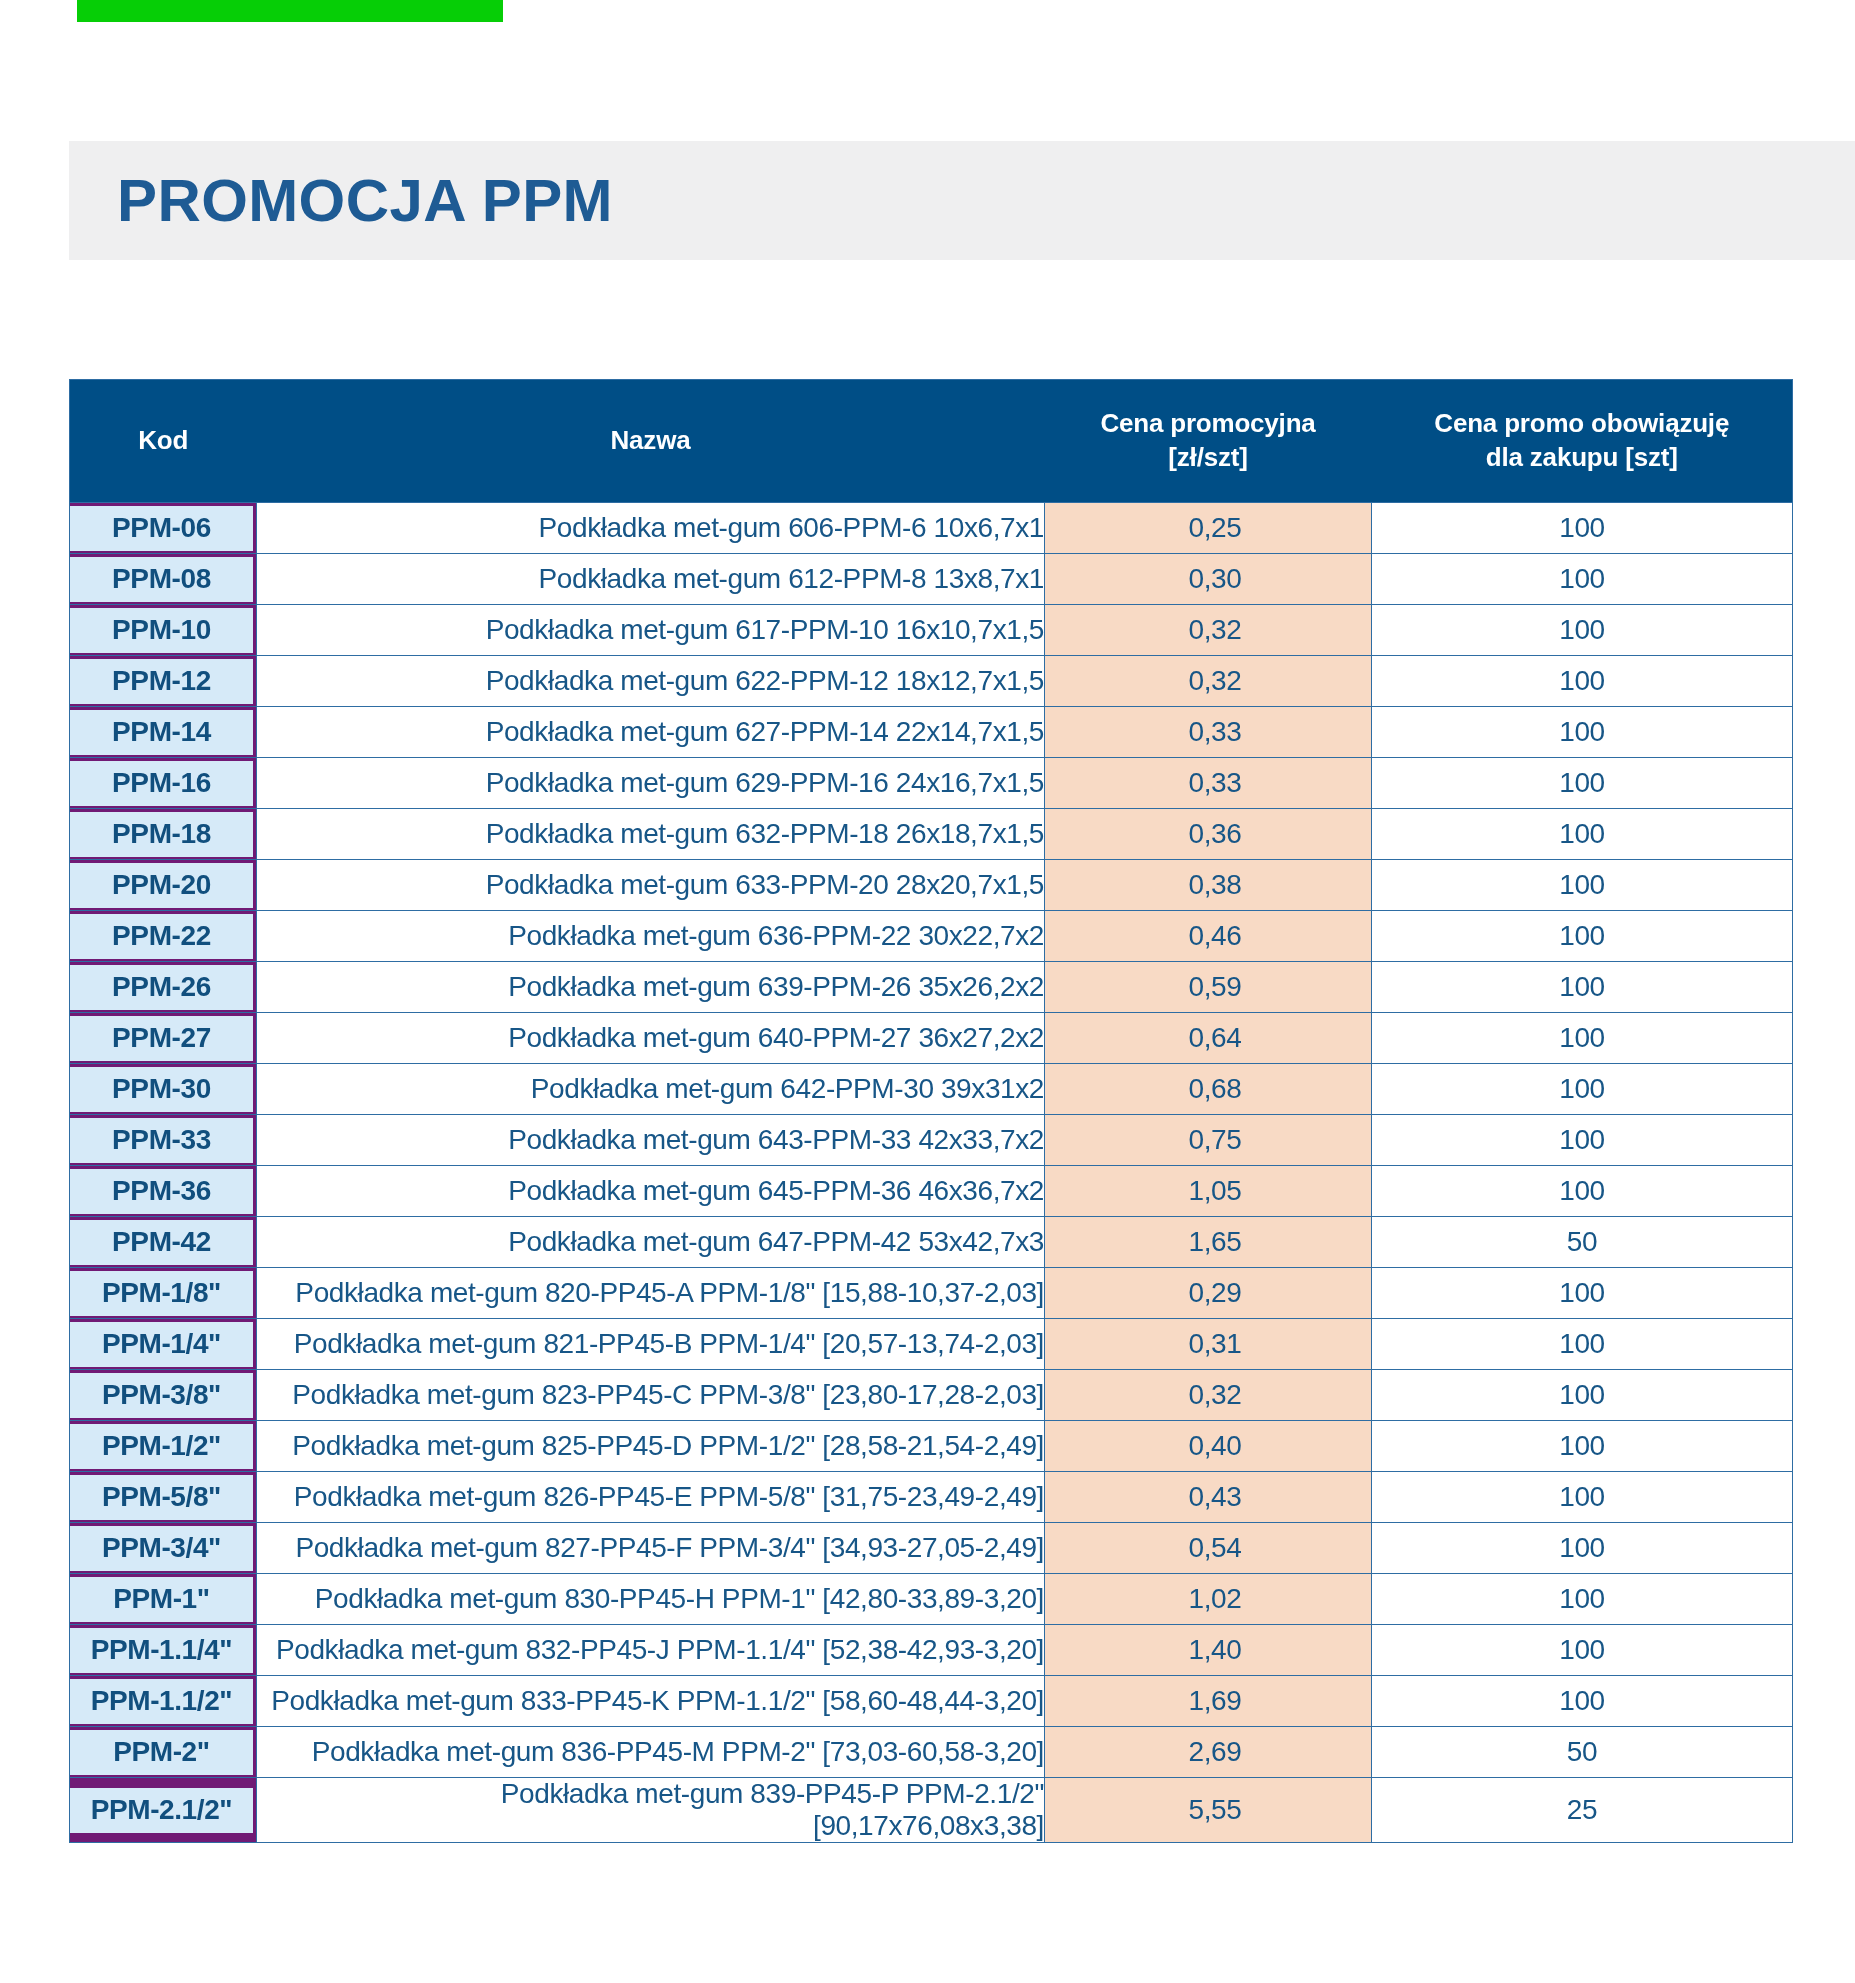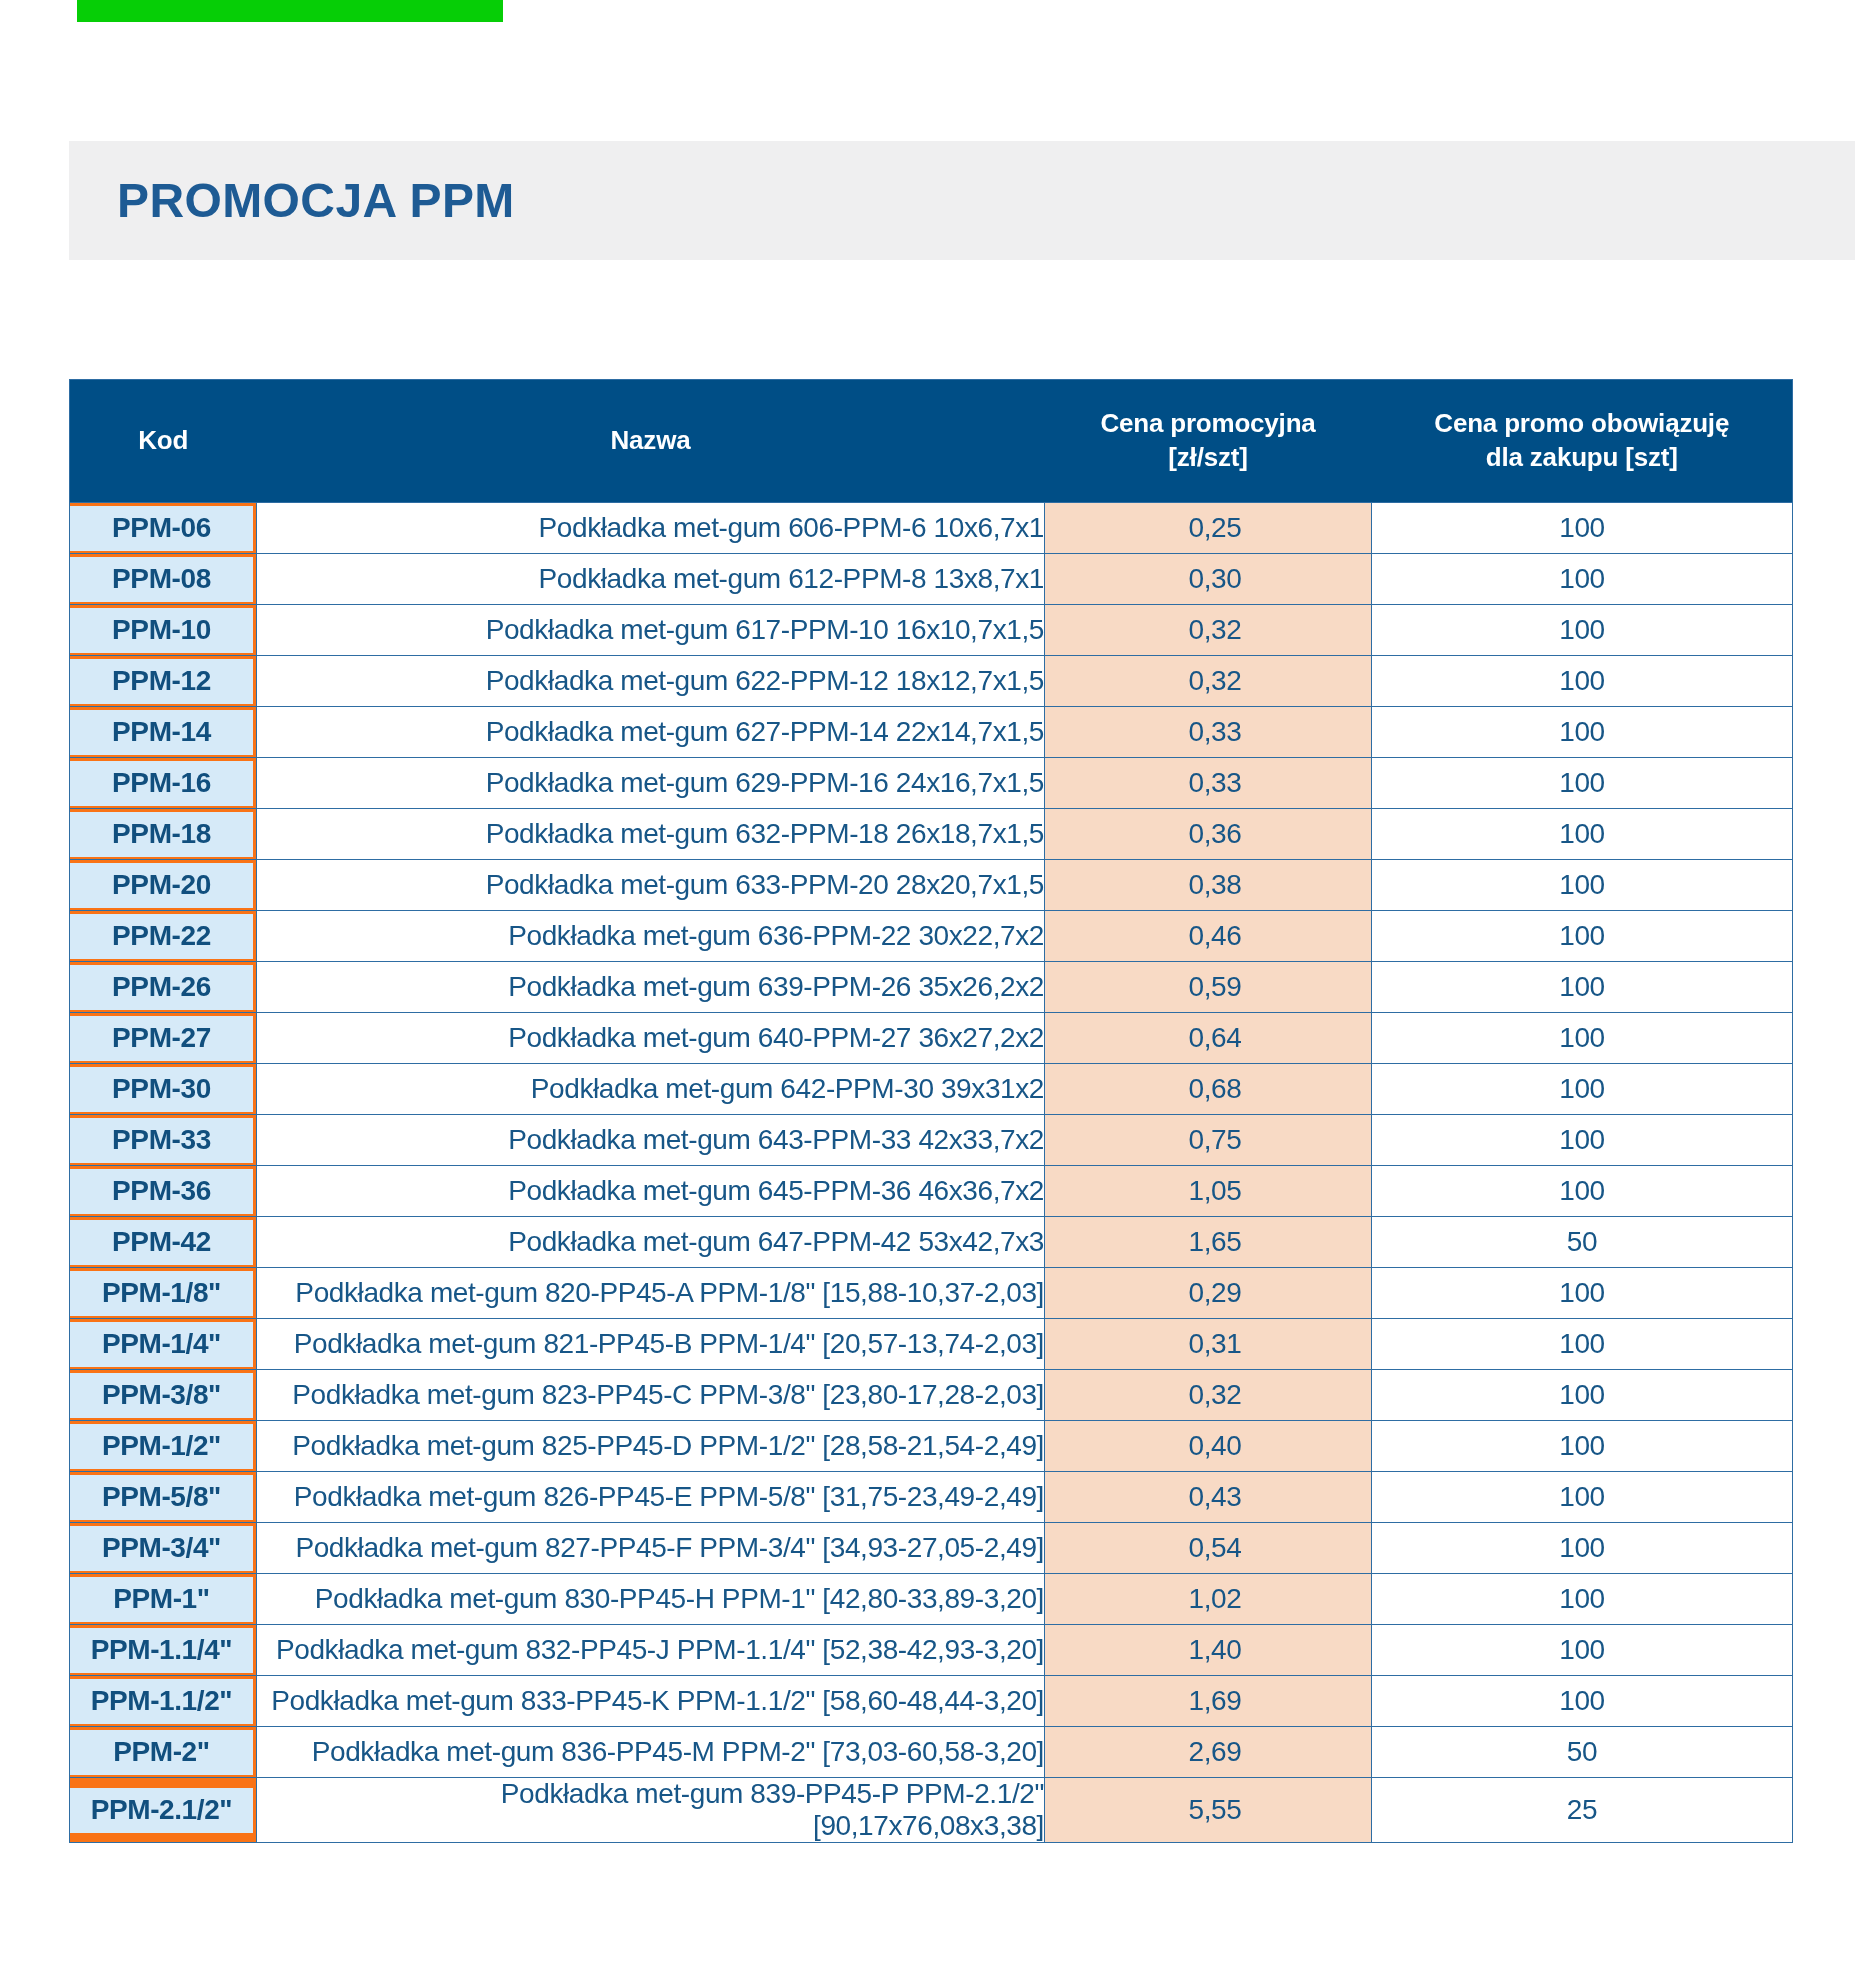--- a/index.html
+++ b/index.html
@@ -25,21 +25,21 @@
     left: 69px;
     top: 141px;
     width: 1787px; 
     height: 119px;
     background: #EFEFF0;
     display: flex;
     align-items: center;
   }
   .page-title {
     margin-left: 48px;
-    font-size: 48px;
+    font-size: 60px;
     font-weight: bold;
     color: #1E5B94;
     letter-spacing: 0.4px;
   }
 
   table.price-table {
     position: absolute;
     left: 69px;
     top: 379px;
     width: 1722px;
@@ -66,21 +66,21 @@
   td {
     border-top: 1.6px solid #2E6DA3;
     font-size: 28px;
     color: #175687;
     vertical-align: middle;
     letter-spacing: -0.4px;
     padding: 0;
   }
   td.kod-cell, td.nazwa, td.cena { border-right: 1.6px solid #2E6DA3; }
 
-  td.kod-cell { background: #f97316; }
+  td.kod-cell { background: #701a75; }
   .chip {
     height: 45px;
     margin: 2.3px 3.1px 2.3px 0;
     background: #D6EAF8;
     display: flex;
     align-items: center;
     justify-content: center;
     font-weight: bold;
     color: #114F7E;
   }

